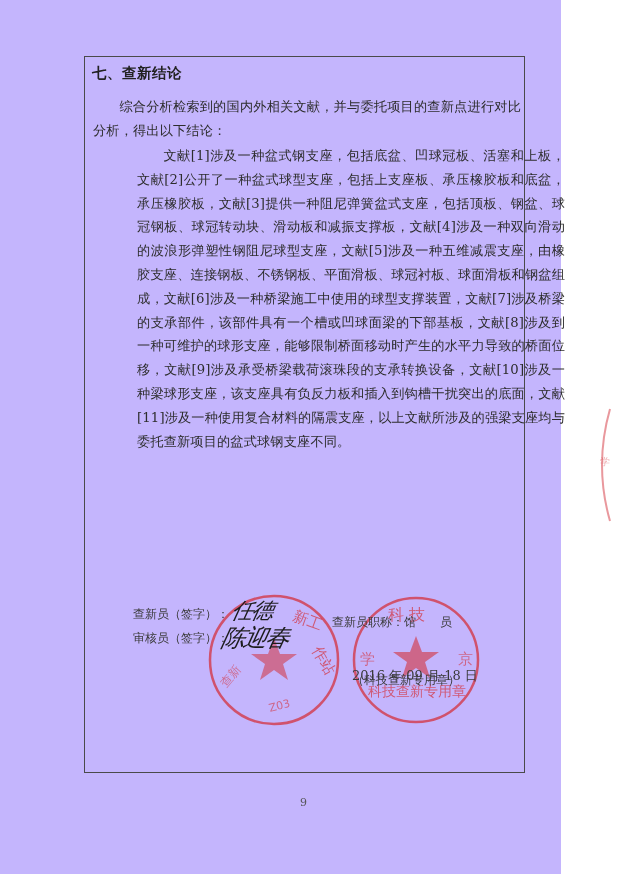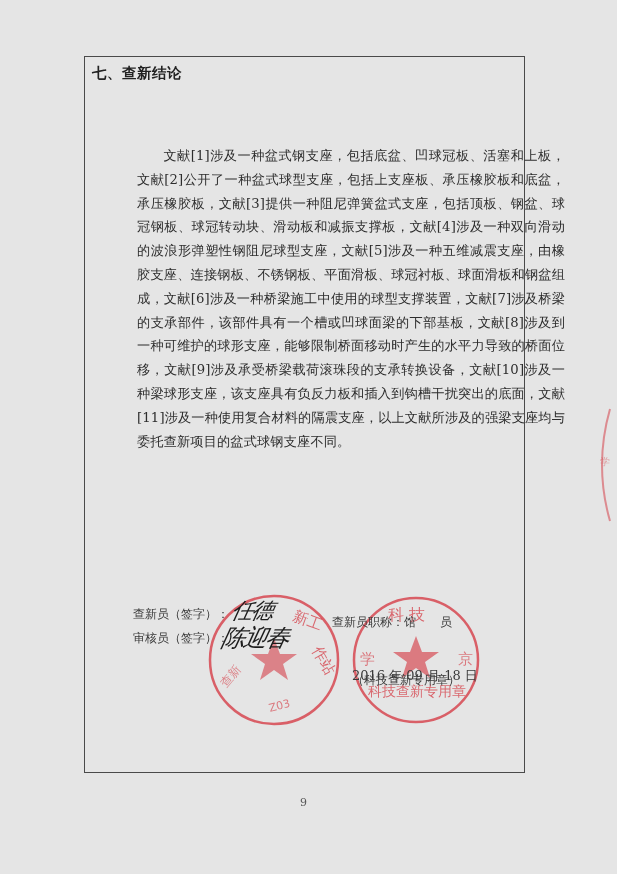--- a/index.html
+++ b/index.html
@@ -11,22 +11,22 @@
     width: 617px;
     height: 874px;
     position: relative;
     overflow: hidden;
     font-family: "DejaVu Serif", "Liberation Serif", serif;
     color: #2a2a2a;
   }
   .page {
     position: absolute;
     left: 0; top: 0;
-    width: 617px; height: 874px;
-    background: #e5e5e5;
+    width: 561px; height: 874px;
+    background: #c4b5fd;
   }
   .frame {
     position: absolute;
     left: 84px;
     top: 56px;
     width: 441px;
     height: 717px;
     border: 1.5px solid #4a4a4a;
     box-sizing: border-box;
   }
@@ -96,20 +96,21 @@
 </style>
 </head>
 <body>
 
 <div class="page">
 
   <div class="frame"></div>
 
   <div class="heading">七、查新结论</div>
 
+  <div class="para p1">综合分析检索到的国内外相关文献，并与委托项目的查新点进行对比分析，得出以下结论：</div>
   <div class="para p2">文献[1]涉及一种盆式钢支座，包括底盆、凹球冠板、活塞和上板，文献[2]公开了一种盆式球型支座，包括上支座板、承压橡胶板和底盆，承压橡胶板，文献[3]提供一种阻尼弹簧盆式支座，包括顶板、钢盆、球冠钢板、球冠转动块、滑动板和减振支撑板，文献[4]涉及一种双向滑动的波浪形弹塑性钢阻尼球型支座，文献[5]涉及一种五维减震支座，由橡胶支座、连接钢板、不锈钢板、平面滑板、球冠衬板、球面滑板和钢盆组成，文献[6]涉及一种桥梁施工中使用的球型支撑装置，文献[7]涉及桥梁的支承部件，该部件具有一个槽或凹球面梁的下部基板，文献[8]涉及到一种可维护的球形支座，能够限制桥面移动时产生的水平力导致的桥面位移，文献[9]涉及承受桥梁载荷滚珠段的支承转换设备，文献[10]涉及一种梁球形支座，该支座具有负反力板和插入到钩槽干扰突出的底面，文献[11]涉及一种使用复合材料的隔震支座，以上文献所涉及的强梁支座均与委托查新项目的盆式球钢支座不同。</div>
 
   <svg class="stamp stamp-left" viewBox="0 0 140 140">
     <circle cx="70" cy="70" r="64" fill="none" stroke="#d4323c" stroke-width="2.5" opacity="0.75"></circle>
     <polygon points="70,48 76,64 93,64 79,74 84,90 70,80 56,90 61,74 47,64 64,64" fill="#d4323c" opacity="0.55"></polygon>
     <text x="88" y="30" font-size="15" fill="#d4323c" opacity="0.7" font-family="DejaVu Sans, sans-serif" transform="rotate(20 88 30)">新工</text>
     <text x="108" y="60" font-size="15" fill="#d4323c" opacity="0.7" font-family="DejaVu Sans, sans-serif" transform="rotate(60 108 60)">作站</text>
     <text x="22" y="98" font-size="12" fill="#d4323c" opacity="0.55" font-family="DejaVu Sans, sans-serif" transform="rotate(-50 22 98)">查新</text>
     <text x="66" y="122" font-size="11" fill="#d4323c" opacity="0.6" font-family="DejaVu Sans, sans-serif" transform="rotate(-15 66 122)">Z03</text>
   </svg>

